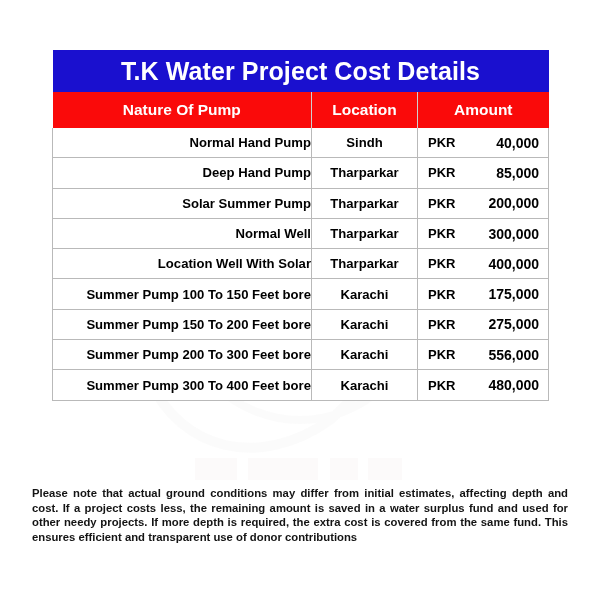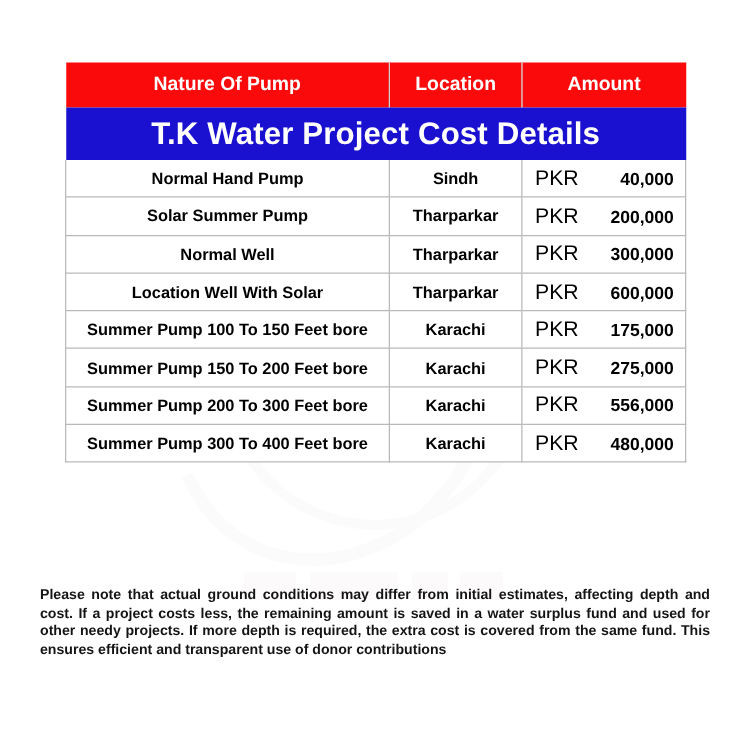--- a/index.html
+++ b/index.html
@@ -89,53 +89,53 @@
     padding: 0;
     background: #ffffff;
     white-space: nowrap;
     overflow: hidden;
   }
   tr.data-row:first-child td.body-cell {
     border-top: none;
   }
 
   .c-nature {
-    text-align: center;
+    text-align: right;
     padding-left: 8px;
     border-left: 1px solid #b9b9b9;
   }
   .c-location {
     text-align: center;
   }
   .c-amount {
     padding: 0;
   }
 
   .amount-inner {
     display: flex;
     align-items: center;
     justify-content: space-between;
     height: 29.3px;
     padding: 0 9px 0 10px;
     box-sizing: border-box;
   }
   .amount-cur {
-    font-size: 17px;
-    font-weight: normal;
+    font-size: 13px;
+    font-weight: bold;
   }
   .amount-val {
     font-size: 14px;
     font-weight: bold;
   }
 
   
   .footnote {
     position: absolute;
     left: 32px;
-    top: 469px;
+    top: 486px;
     width: 536px;
     font-size: 11.3px;
     font-weight: bold;
     line-height: 14.6px;
     color: #141414;
     text-align: justify;
     text-justify: inter-word;
   }
 </style>
 </head>
@@ -155,42 +155,52 @@
   <div class="table-wrap">
     <table class="cost-table">
       <colgroup>
         <col style="width:259px">
         <col style="width:106px">
         <col style="width:131px">
       </colgroup>
 
       <thead>
         <tr>
+          <th class="title-cell" colspan="3">T.K Water Project Cost Details</th>
+        </tr>
+        <tr>
           <th class="head-cell">Nature Of Pump</th>
           <th class="head-cell sep">Location</th>
           <th class="head-cell sep">Amount</th>
         </tr>
-        <tr>
-          <th class="title-cell" colspan="3">T.K Water Project Cost Details</th>
-        </tr>
       </thead>
 
       <tbody>
 
         <tr class="data-row">
           <td class="body-cell c-nature">Normal Hand Pump</td>
           <td class="body-cell c-location">Sindh</td>
           <td class="body-cell c-amount">
             <div class="amount-inner">
               <span class="amount-cur">PKR</span>
               <span class="amount-val">40,000</span>
             </div>
           </td>
         </tr>
 
+        <tr class="data-row">
+          <td class="body-cell c-nature">Deep Hand Pump</td>
+          <td class="body-cell c-location">Tharparkar</td>
+          <td class="body-cell c-amount">
+            <div class="amount-inner">
+              <span class="amount-cur">PKR</span>
+              <span class="amount-val">85,000</span>
+            </div>
+          </td>
+        </tr>
 
         <tr class="data-row">
           <td class="body-cell c-nature">Solar Summer Pump</td>
           <td class="body-cell c-location">Tharparkar</td>
           <td class="body-cell c-amount">
             <div class="amount-inner">
               <span class="amount-cur">PKR</span>
               <span class="amount-val">200,000</span>
             </div>
           </td>
@@ -206,21 +216,21 @@
             </div>
           </td>
         </tr>
 
         <tr class="data-row">
           <td class="body-cell c-nature">Location Well With Solar</td>
           <td class="body-cell c-location">Tharparkar</td>
           <td class="body-cell c-amount">
             <div class="amount-inner">
               <span class="amount-cur">PKR</span>
-              <span class="amount-val">600,000</span>
+              <span class="amount-val">400,000</span>
             </div>
           </td>
         </tr>
 
         <tr class="data-row">
           <td class="body-cell c-nature">Summer Pump 100 To 150  Feet bore</td>
           <td class="body-cell c-location">Karachi</td>
           <td class="body-cell c-amount">
             <div class="amount-inner">
               <span class="amount-cur">PKR</span>

